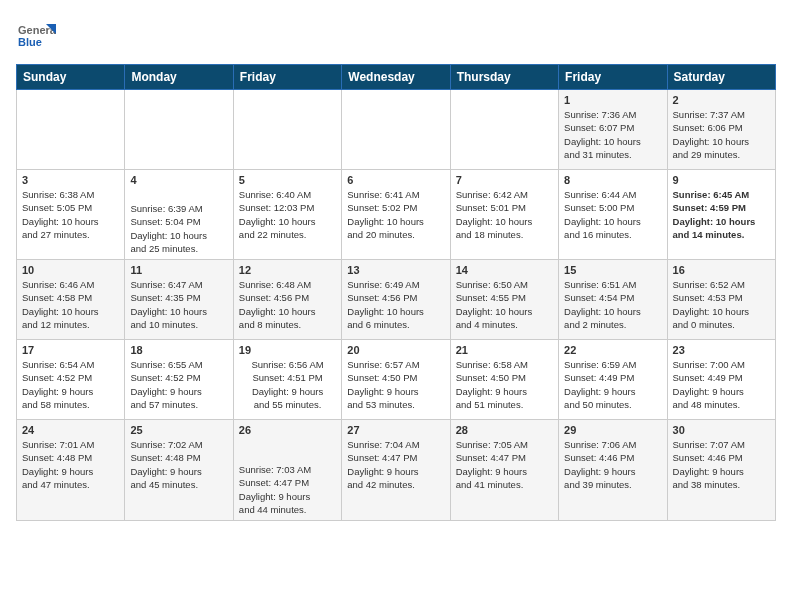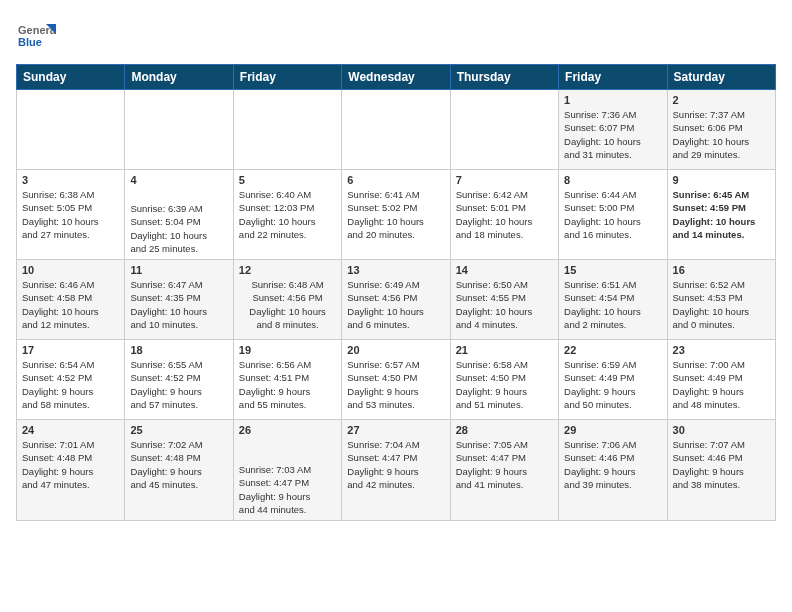--- a/index.html
+++ b/index.html
@@ -191,21 +191,21 @@
         </td>
         <td>
           <span class="day-number">11</span>
           <div class="day-info" style="white-space: pre-line;">Sunrise: 6:47 AM
 Sunset: 4:35 PM
 Daylight: 10 hours
 and 10 minutes.</div>
         </td>
         <td>
           <span class="day-number">12</span>
-          <div class="day-info" style="white-space: pre-line; text-align: center;">Sunrise: 6:48 AM
+          <div class="day-info" style="white-space: pre-line;">Sunrise: 6:48 AM
 Sunset: 4:56 PM
 Daylight: 10 hours
 and 8 minutes.</div>
         </td>
         <td>
           <span class="day-number">13</span>
           <div class="day-info" style="white-space: pre-line;">Sunrise: 6:49 AM
 Sunset: 4:56 PM
 Daylight: 10 hours
 and 6 minutes.</div>
@@ -242,21 +242,21 @@
         </td>
         <td>
           <span class="day-number">18</span>
           <div class="day-info" style="white-space: pre-line;">Sunrise: 6:55 AM
 Sunset: 4:52 PM
 Daylight: 9 hours
 and 57 minutes.</div>
         </td>
         <td>
           <span class="day-number">19</span>
-          <div class="day-info" style="white-space: pre-line;">Sunrise: 6:56 AM
+          <div class="day-info" style="white-space: pre-line; text-align: center;">Sunrise: 6:56 AM
 Sunset: 4:51 PM
 Daylight: 9 hours
 and 55 minutes.</div>
         </td>
         <td>
           <span class="day-number">20</span>
           <div class="day-info" style="white-space: pre-line;">Sunrise: 6:57 AM
 Sunset: 4:50 PM
 Daylight: 9 hours
 and 53 minutes.</div>

